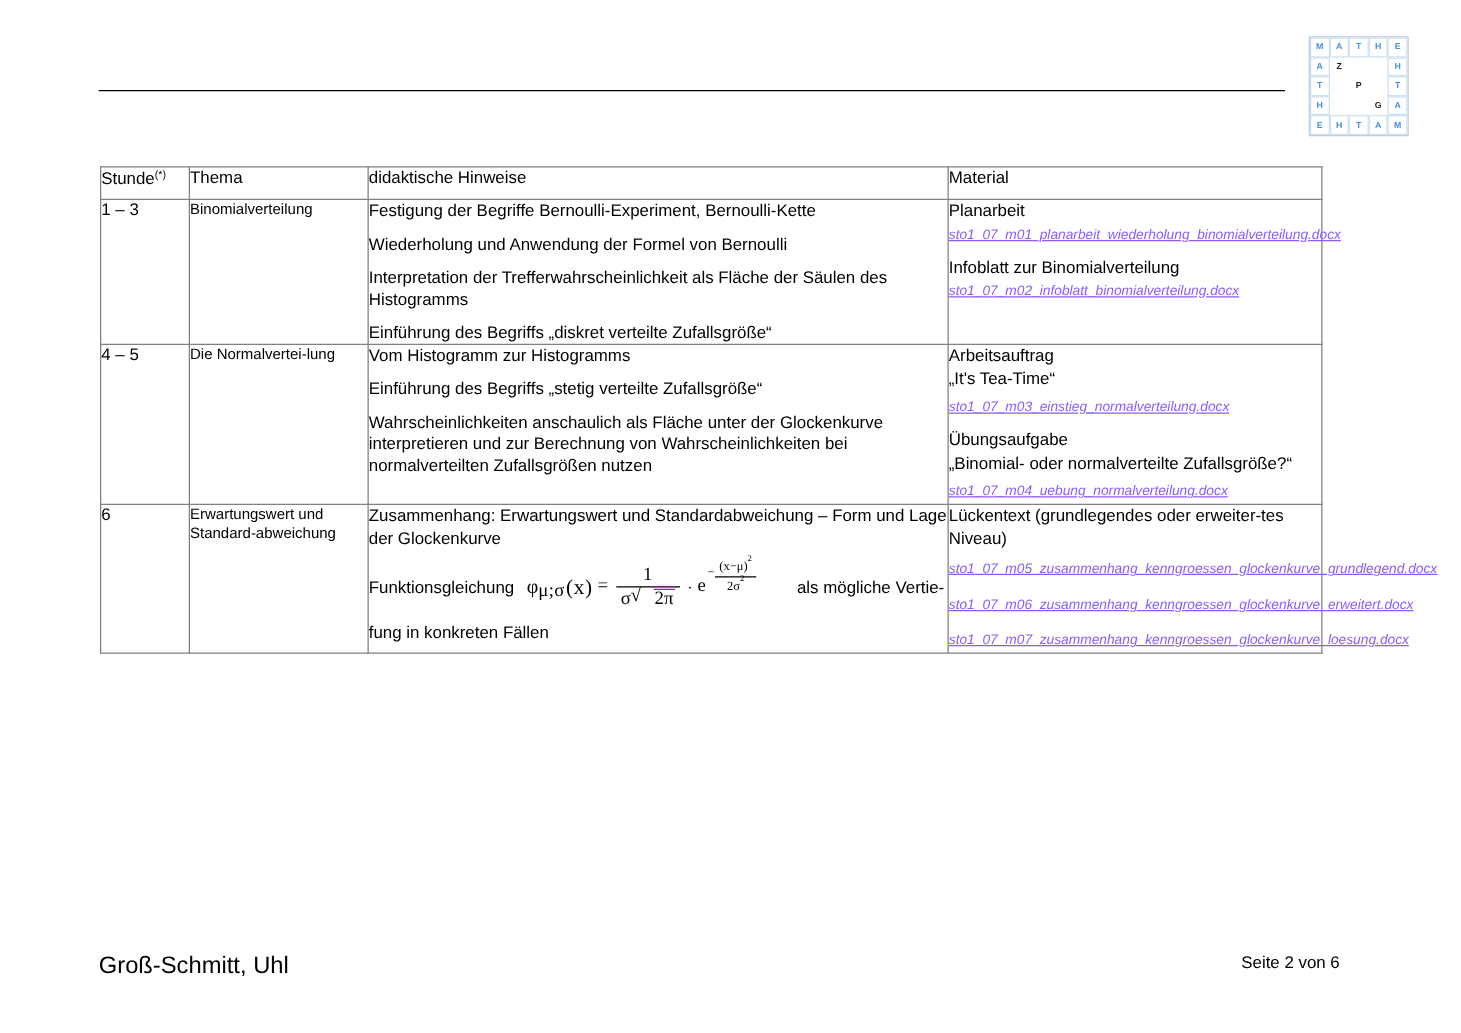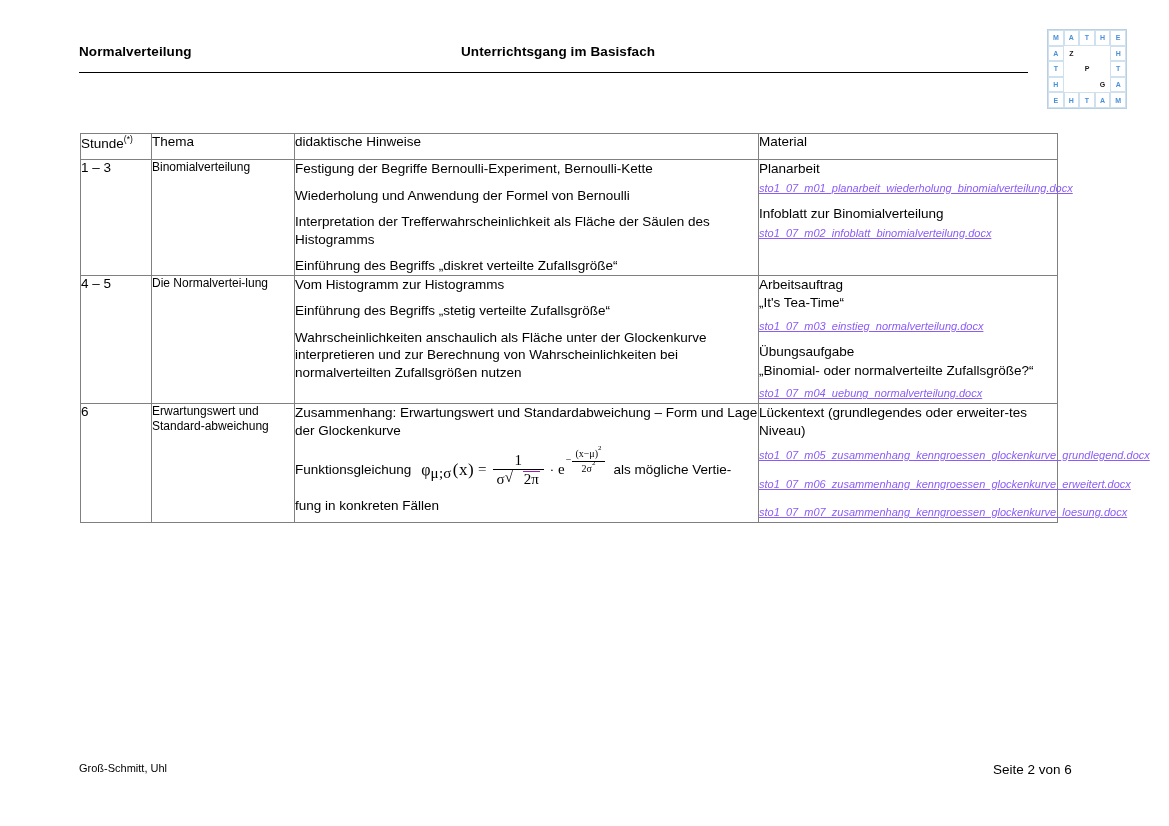--- a/index.html
+++ b/index.html
@@ -175,21 +175,21 @@
 
   
   .formula-row {
     display: flex;
     align-items: center;
     flex-wrap: nowrap;
     margin: 14px 0 10px 0;
     font-size: 13.5px;
   }
   .formula-label { white-space: nowrap; }
-  .formula-tail { white-space: nowrap; }
+  .formula-tail { white-space: nowrap; margin-left: 24px; }
 
   .mathbox {
     display: inline-flex;
     align-items: center;
     font-family: "Liberation Serif", serif;
     font-size: 15px;
     margin: 0 9px 0 10px;
     white-space: nowrap;
   }
   .phi { font-style: normal; font-size: 16px; }
@@ -263,38 +263,34 @@
     border-top: 1px solid #a21caf;
     padding: 0 1px;
     margin-left: 11px;
   }
 
   
   .footer-left {
     position: absolute;
     left: 79px;
     top: 762px;
-    font-size: 11px;
+    font-size: 19px;
   }
   .footer-right {
     position: absolute;
     left: 993px;
     top: 762px;
     font-size: 13.5px;
   }
 </style>
 </head>
 <body>
 
 <div class="page">
 
-  <div class="header">
-    <div class="header-left">Normalverteilung</div>
-    <div class="header-center">Unterrichtsgang im Basisfach</div>
-  </div>
   <div class="header-rule"></div>
 
   <div class="logo">
     <div class="logo-cell edge">M</div>
     <div class="logo-cell edge">A</div>
     <div class="logo-cell edge">T</div>
     <div class="logo-cell edge">H</div>
     <div class="logo-cell edge">E</div>
 
     <div class="logo-cell edge">A</div>

